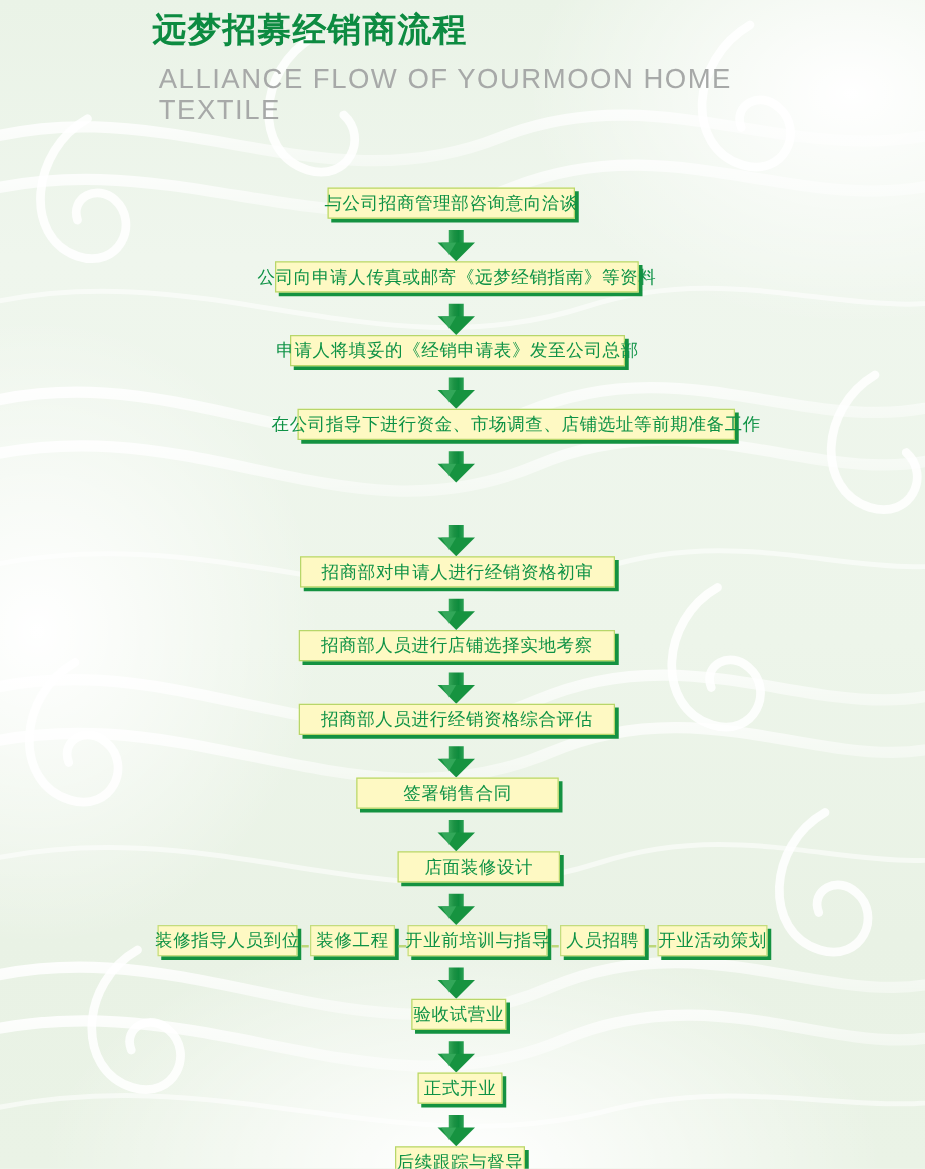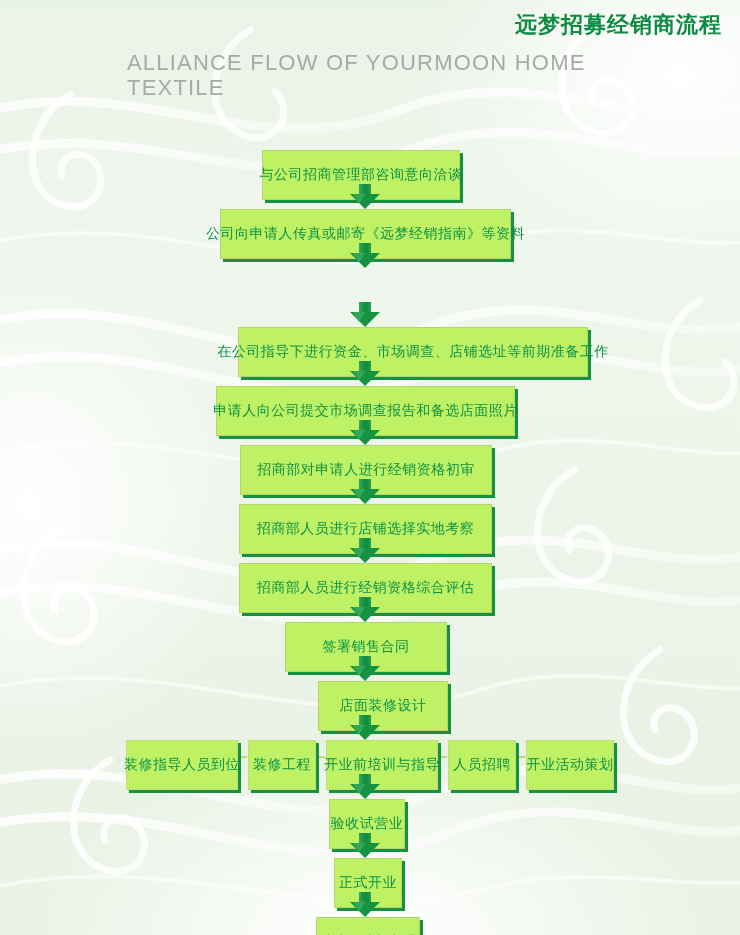--- a/index.html
+++ b/index.html
@@ -22,40 +22,39 @@
     z-index:0;
   }
   #bg-texture svg{position:absolute;inset:0;width:740px;height:935px;}
 
   #page{position:absolute;inset:0;z-index:2;}
 
   
   .header{position:absolute;left:122px;top:6px;width:600px;}
   .title-cn{
     font-family:"DejaVu Sans","Liberation Sans",sans-serif;
-    font-weight:bold;font-size:22px;letter-spacing:1px;
+    font-weight:bold;font-size:27px;letter-spacing:1px;
     color:#0d8b41;line-height:38px;margin:0;
     white-space:nowrap;
-    text-align:right;
   }
   .title-en{
     font-family:Liberation Sans, sans-serif;
     font-weight:normal;font-size:22px;letter-spacing:1.2px;
     color:#a7a9a8;line-height:25px;margin:6px 0 0 5px;
     width:500px;
   }
 
   
   .flow{position:absolute;left:0;top:150px;width:740px;}
 
   .row{position:relative;width:740px;height:38px;}
   .node{
-    position:absolute;top:0;height:50px;
+    position:absolute;top:0;height:25px;
     box-sizing:border-box;
-    background:#bef264;
+    background:#fef9c3;
     border:1px solid #b7d66a;
     box-shadow:3px 3px 0 0 #149241;
     display:flex;align-items:center;justify-content:center;
     color:#0e9246;
     font-size:14px;
     font-family:"DejaVu Sans","Liberation Sans",sans-serif;
     font-weight:500;
     white-space:nowrap;
     letter-spacing:.5px;
   }
@@ -147,35 +146,35 @@
         <i class="headshine"></i>
       </div>
       <div class="row" style="position: absolute; left: 0px; top: 59px;">
         <div class="node" style="left: 220px; width: 291px;">公司向申请人传真或邮寄《远梦经销指南》等资料</div>
       </div>
       <div class="arrow" style="left: 350px; top: 93px;">
         <i class="stem"></i>
         <i class="head"></i>
         <i class="headshine"></i>
       </div>
+      <div class="row" style="position: absolute; left: 0px; top: 118px;">
+        <div class="node" style="left: 232px; width: 268px;">申请人将填妥的《经销申请表》发至公司总部</div>
+      </div>
       <div class="arrow" style="left: 350px; top: 152px;">
         <i class="stem"></i>
         <i class="head"></i>
         <i class="headshine"></i>
       </div>
       <div class="row" style="position: absolute; left: 0px; top: 177px;">
         <div class="node" style="left: 191px; width: 350px; margin-left: 47px;">在公司指导下进行资金、市场调查、店铺选址等前期准备工作</div>
       </div>
       <div class="arrow" style="left: 350px; top: 211px;">
         <i class="stem"></i>
         <i class="head"></i>
         <i class="headshine"></i>
-      </div>
-      <div class="row" style="position: absolute; left: 0px; top: 236px;">
-        <div class="node" style="left: 216px; width: 299px;">申请人向公司提交市场调查报告和备选店面照片</div>
       </div>
       <div class="arrow" style="left: 350px; top: 270px;">
         <i class="stem"></i>
         <i class="head"></i>
         <i class="headshine"></i>
       </div>
       <div class="row" style="position: absolute; left: 0px; top: 295px;">
         <div class="node" style="left: 240px; width: 252px;">招商部对申请人进行经销资格初审</div>
       </div>
       <div class="arrow" style="left: 350px; top: 329px;">

